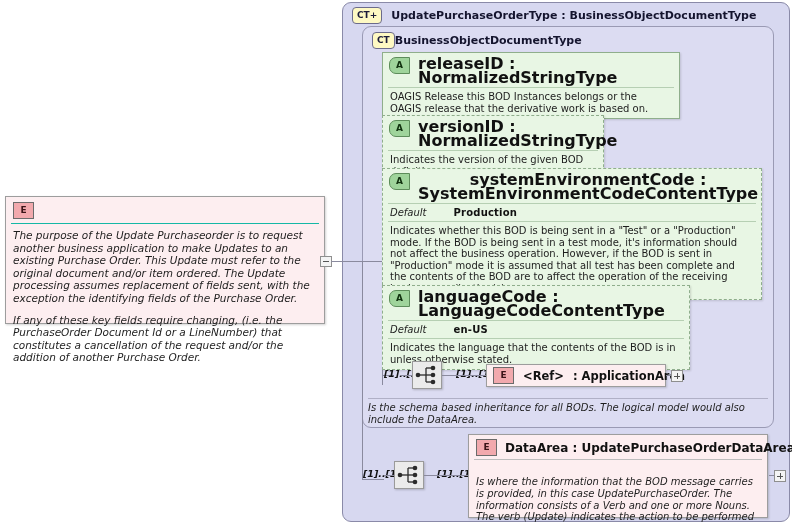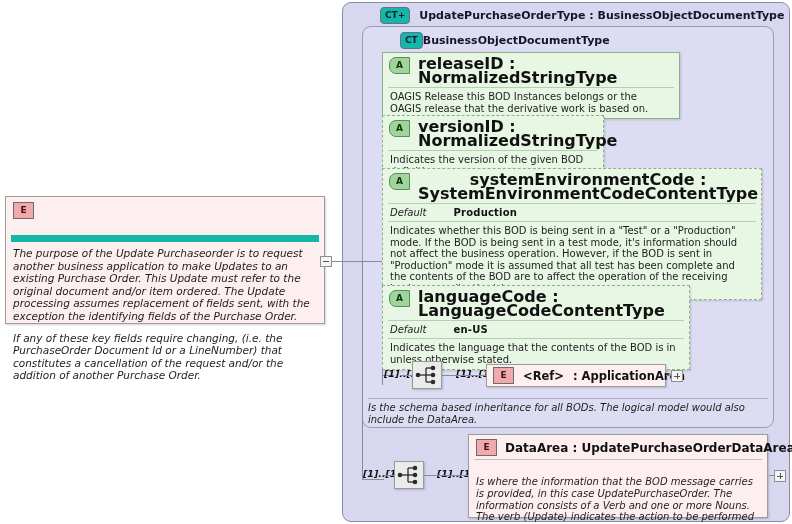--- a/index.html
+++ b/index.html
@@ -25,21 +25,21 @@
     border:1px solid #6b6b6b;
     display:flex;align-items:center;justify-content:center;
     font-size:9px;font-weight:bold;line-height:1;
   }
   .badge-e{background:#f2a9ad;color:#3a1417;}
   .el-title{
     font-size:12px;font-weight:bold;letter-spacing:.1px;color:#111;
     white-space:nowrap;
   }
   #el-box .body{
-    border-top:7px solid #14b8a6;margin:12px 5px;padding:5px 2px 4px 2px;
+    border-top:1px solid #14b8a6;margin:0 5px;padding:5px 2px 4px 2px;
     font-style:italic;font-size:10.5px;line-height:12.6px;color:#1d1d1d;
   }
   #el-box .body p{margin:0 0 9px 0;}
   #el-box .body p:last-child{margin-bottom:0;}
 
   
   #conn-minus{
     left:320px;top:256px;width:12px;height:11px;
     background:#f4f4f4;border:1px solid #8f8f8f;
   }
@@ -49,21 +49,21 @@
   #conn-line{left:331px;top:261px;width:32px;height:1px;background:#8a8a9e;}
 
   
   #ct-outer{
     left:342px;top:2px;width:448px;height:520px;
     background:#d7d8f0;border:1px solid #8a8aa8;border-radius:9px;
   }
   .ct-badge{
     display:inline-flex;align-items:center;justify-content:center;
     height:15px;padding:0 4px;border:1px solid #6b6b8c;border-radius:4px;
-    background:#14b8a6;color:#1b1b3a;font-size:9px;font-weight:bold;line-height:1;margin-left:28px;
+    background:#fef9c3;color:#1b1b3a;font-size:9px;font-weight:bold;line-height:1;
   }
   #ct-outer>.title-row{
     display:flex;align-items:center;gap:9px;padding:4px 0 0 9px;
   }
   .ct-title{font-size:11px;font-weight:bold;color:#14142e;white-space:nowrap;}
 
   
   #ct-inner{
     left:362px;top:26px;width:412px;height:402px;
     background:#dcdcf2;border:1px solid #9a9ab4;border-radius:9px;

